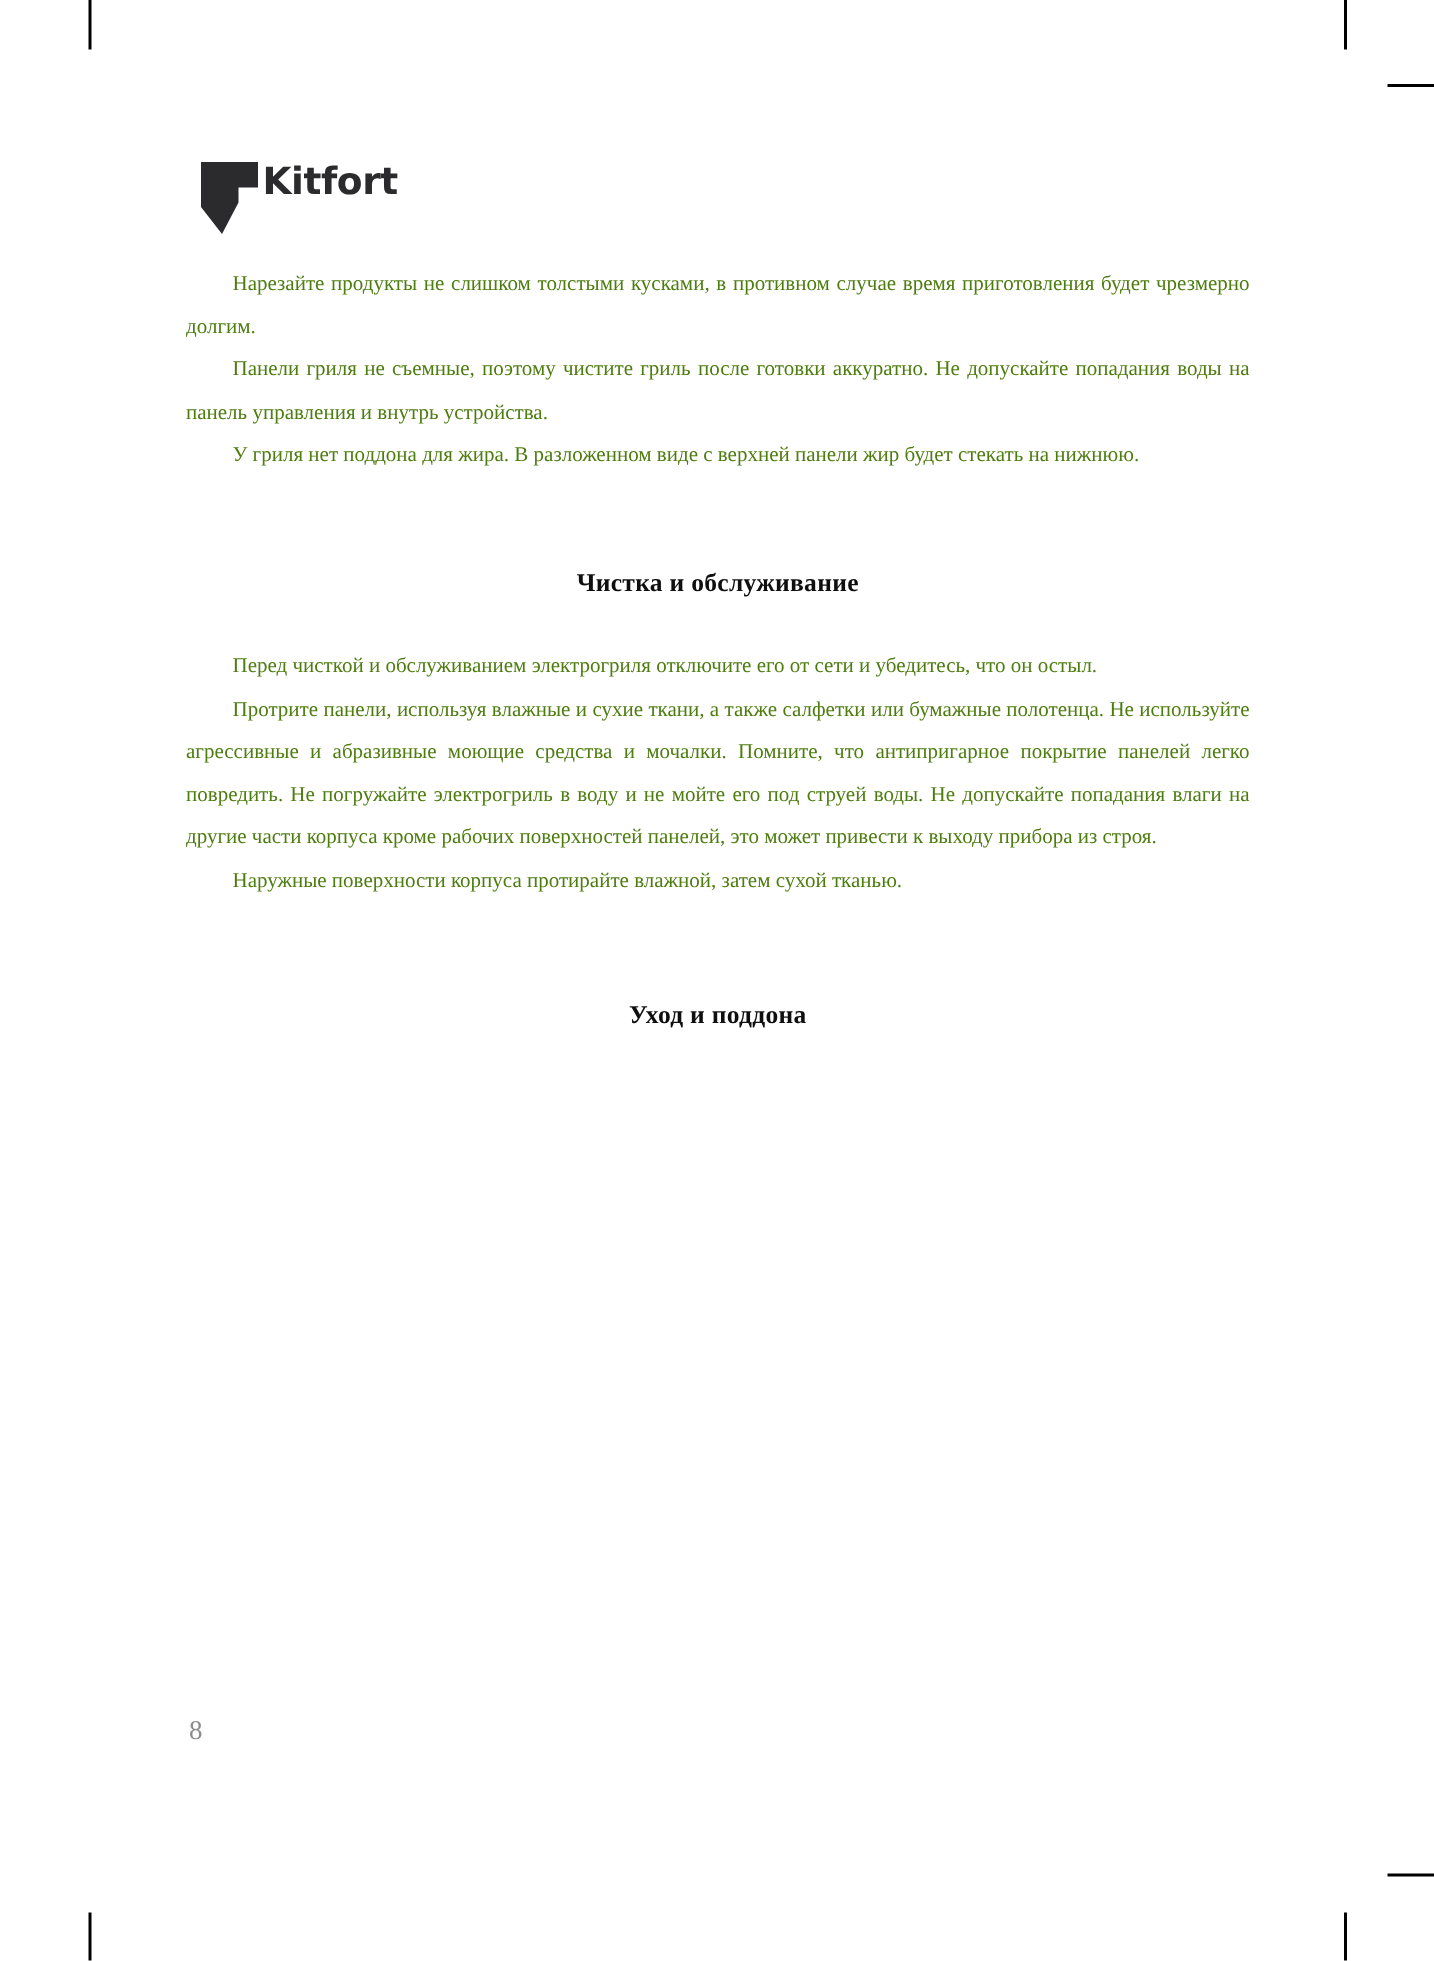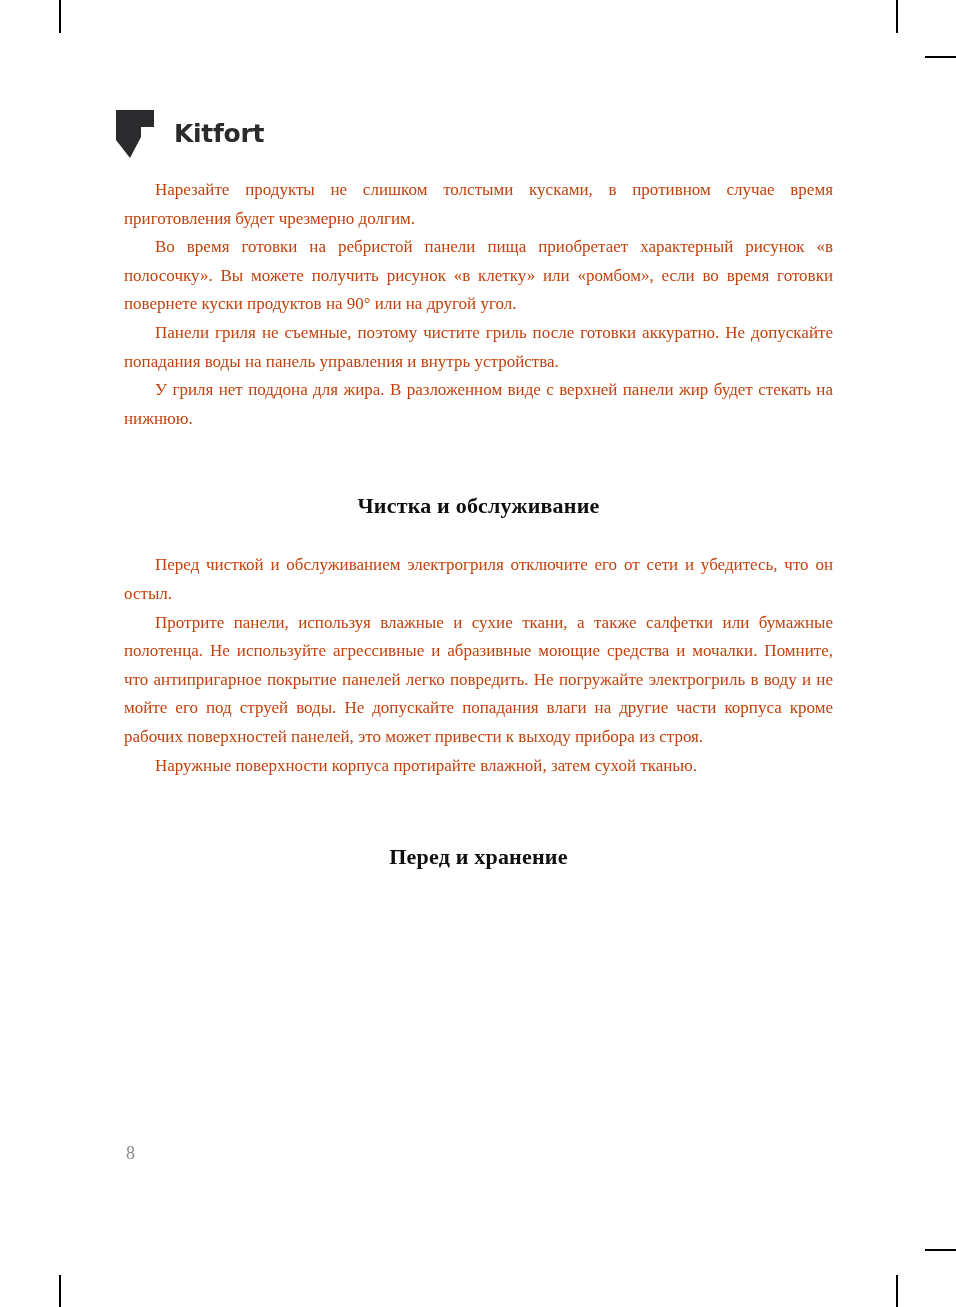--- a/index.html
+++ b/index.html
@@ -36,26 +36,25 @@
     position: absolute;
     left: 0;
     top: 0;
     width: 956px;
     height: 1307px;
   }
 
   
   .brand {
     position: absolute;
-    left: 116px;
+    left: 134px;
     top: 108px;
     display: flex;
-    align-items: center;
+    align-items: flex-start;
     height: 52px;
-    gap: 17px;
   }
   .brand-mark {
     width: 38px;
     height: 48px;
     position: relative;
     flex: 0 0 auto;
   }
   .brand-mark svg { display: block; }
   .brand-word {
     font-family: "DejaVu Sans", "Liberation Sans", sans-serif;
@@ -70,31 +69,31 @@
 
   
   .content {
     position: absolute;
     left: 124px;
     top: 176px;
     width: 709px;
   }
   p.para {
     margin: 0;
-    font-size: 17px;
+    font-size: 14px;
     line-height: 28.6px;
-    color: #c2410c;
+    color: #4d7c0f;
     text-align: justify;
     text-indent: 31px;
     hyphens: none;
   }
 
   h2.section-heading {
     margin: 0;
-    font-size: 22px;
+    font-size: 17px;
     font-weight: 700;
     color: #0f0f0f;
     text-align: center;
     letter-spacing: 0.2px;
   }
 
   .gap-before-heading { height: 60px; }
   .gap-after-heading  { height: 32px; }
   .gap-before-heading2 { height: 64px; }
 
@@ -125,34 +124,33 @@
       <svg width="38" height="48" viewBox="0 0 38 48" xmlns="http://www.w3.org/2000/svg">
         <path d="M0 0 H38 V17 H25 V27 L14 48 L0 30 Z" fill="#2b2a2c"></path>
       </svg>
     </span>
     <span class="brand-word">Kitfort</span>
   </div>
 
   <div class="content">
 
     <p class="para">Нарезайте продукты не слишком толстыми кусками, в противном случае время приготовления будет чрезмерно долгим.</p>
-    <p class="para">Во время готовки на ребристой панели пища приобретает характерный рисунок «в полосочку». Вы можете получить рисунок «в клетку» или «ромбом», если во время готовки повернете куски продуктов на 90° или на другой угол.</p>
     <p class="para">Панели гриля не съемные, поэтому чистите гриль после готовки аккуратно. Не допускайте попадания воды на панель управления и внутрь устройства.</p>
     <p class="para">У гриля нет поддона для жира. В разложенном виде с верхней панели жир будет стекать на нижнюю.</p>
 
     <div class="gap-before-heading"></div>
     <h2 class="section-heading">Чистка и обслуживание</h2>
     <div class="gap-after-heading"></div>
 
     <p class="para">Перед чисткой и обслуживанием электрогриля отключите его от сети и убедитесь, что он остыл.</p>
     <p class="para">Протрите панели, используя влажные и сухие ткани, а также салфетки или бумажные полотенца. Не используйте агрессивные и абразивные моющие средства и мочалки. Помните, что антипригарное покрытие панелей легко повредить.  Не погружайте электрогриль в воду и не мойте его под струей воды. Не допускайте попадания влаги на другие части корпуса кроме рабочих поверхностей панелей, это может привести к выходу прибора из строя.</p>
     <p class="para">Наружные поверхности корпуса протирайте влажной, затем сухой тканью.</p>
 
     <div class="gap-before-heading2"></div>
-    <h2 class="section-heading">Перед и хранение</h2>
+    <h2 class="section-heading">Уход и поддона</h2>
     <div class="gap-after-heading"></div>
 
 
   </div>
 
   <div class="page-number">8</div>
 
 </div>
 
 </body></html>

